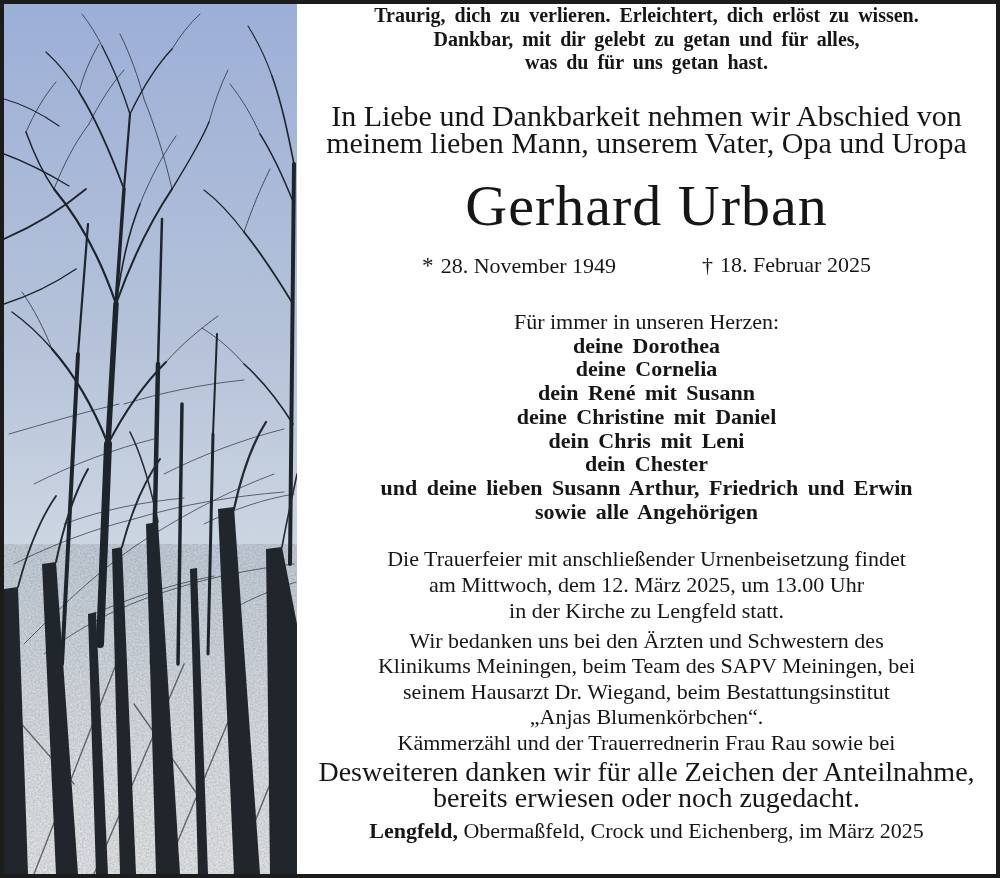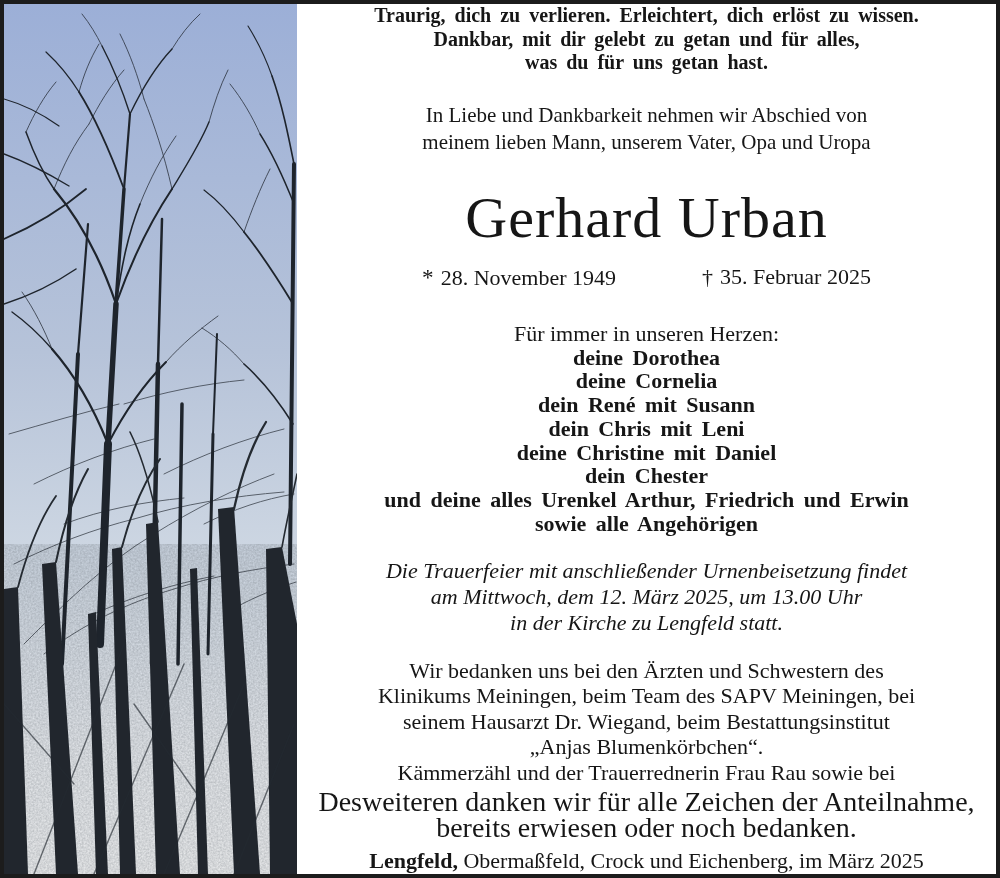--- a/index.html
+++ b/index.html
@@ -13,29 +13,29 @@
   }
   .photo{width:293px;height:100%;flex:none;}
   .photo svg{display:block;width:100%;height:100%;}
   .content{
     flex:1;
     text-align:center;
     font-family:"Liberation Serif", serif;
     color:#161616;
   }
   .verse{font-weight:700;font-size:20px;line-height:23.5px;word-spacing:4px;}
-  .intro{margin-top:27px;font-size:21px;line-height:27px;}
-  .name{margin-top:32px;font-size:58px;line-height:60px;font-weight:400;letter-spacing:1px;}
+  .intro{margin-top:27px;font-size:30px;line-height:27px;}
+  .name{margin-top:20px;font-size:58px;line-height:60px;font-weight:400;letter-spacing:1px;}
   .dates{margin-top:16px;font-size:22px;line-height:26px;display:flex;justify-content:center;gap:86px;}
   .dategroup{display:inline-flex;align-items:baseline;gap:7px;}
   .star{font-size:1.05em;}
   .remember{margin-top:30px;font-size:22px;line-height:25px;}
   .family{font-weight:700;font-size:22px;line-height:23.8px;word-spacing:4px;}
-  .service{margin-top:22px;font-size:22px;line-height:26.3px;font-style:italic;}
-  .thanks{margin-top:21px;font-size:22px;line-height:25.5px;}
+  .service{margin-top:22px;font-size:22px;line-height:26.3px;}
+  .thanks{margin-top:3px;font-size:22px;line-height:25.5px;}
   .condolence{margin-top:4px;font-size:28px;line-height:26px;}
   .signature{margin-top:6px;font-size:22px;line-height:28px;}
   .signature .place{font-weight:700;margin-top:32px;}
 </style>
 </head>
 <body>
 
 <div class="frame">
 
   <div class="photo">
@@ -181,54 +181,54 @@
 
     <div class="name">Gerhard Urban</div>
 
     <div class="dates">
       <span class="dategroup">
         <span class="star">*</span>
         <span>28. November 1949</span>
       </span>
       <span class="dategroup">
         <span>†</span>
-        <span>35. Februar 2025</span>
+        <span>18. Februar 2025</span>
       </span>
     </div>
 
     <div class="remember">Für immer in unseren Herzen:</div>
 
     <div class="family">
       <div>deine Dorothea</div>
       <div>deine Cornelia</div>
       <div>dein René mit Susann</div>
+      <div>deine Christine mit Daniel</div>
       <div>dein Chris mit Leni</div>
-      <div>deine Christine mit Daniel</div>
       <div>dein Chester</div>
-      <div>und deine alles Urenkel Arthur, Friedrich und Erwin</div>
+      <div>und deine lieben Susann Arthur, Friedrich und Erwin</div>
       <div>sowie alle Angehörigen</div>
     </div>
 
     <div class="service">
       <div>Die Trauerfeier mit anschließender Urnenbeisetzung findet</div>
       <div>am Mittwoch, dem 12. März 2025, um 13.00 Uhr</div>
       <div>in der Kirche zu Lengfeld statt.</div>
     </div>
 
     <div class="thanks">
       <div>Wir bedanken uns bei den Ärzten und Schwestern des</div>
       <div>Klinikums Meiningen, beim Team des SAPV Meiningen, bei</div>
       <div>seinem Hausarzt Dr. Wiegand, beim Bestattungsinstitut</div>
       <div>„Anjas Blumenkörbchen“.</div>
       <div>Kämmerzähl und der Trauerrednerin Frau Rau sowie bei</div>
     </div>
 
     <div class="condolence">
       <div>Desweiteren danken wir für alle Zeichen der Anteilnahme,</div>
-      <div>bereits erwiesen oder noch bedanken.</div>
+      <div>bereits erwiesen oder noch zugedacht.</div>
     </div>
 
     <div class="signature">
       <span class="place">Lengfeld,</span><span> Obermaßfeld, Crock und Eichenberg, im März 2025</span>
     </div>
 
   </div>
 </div>
 
 </body></html>

